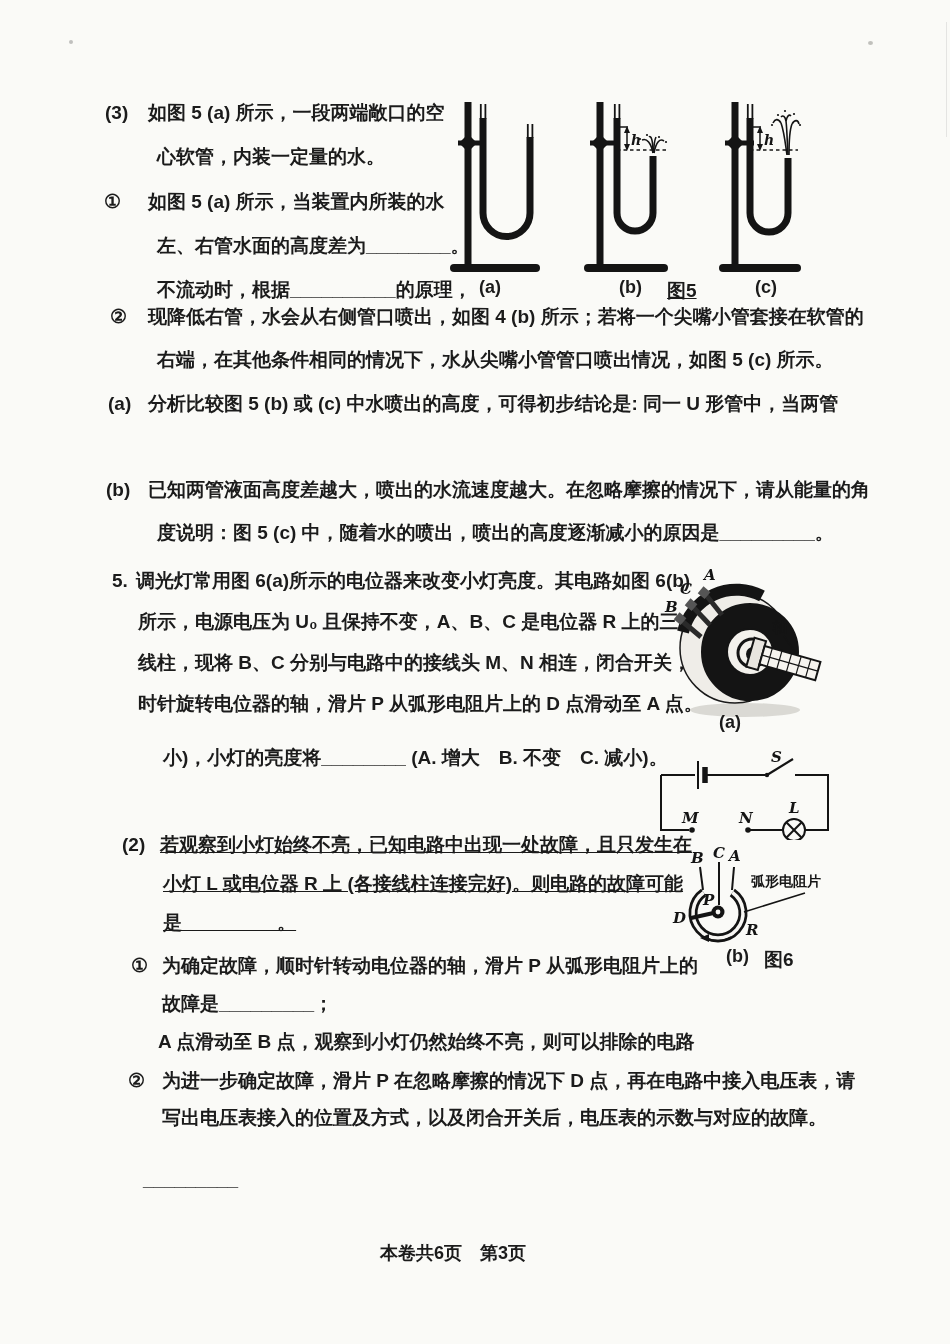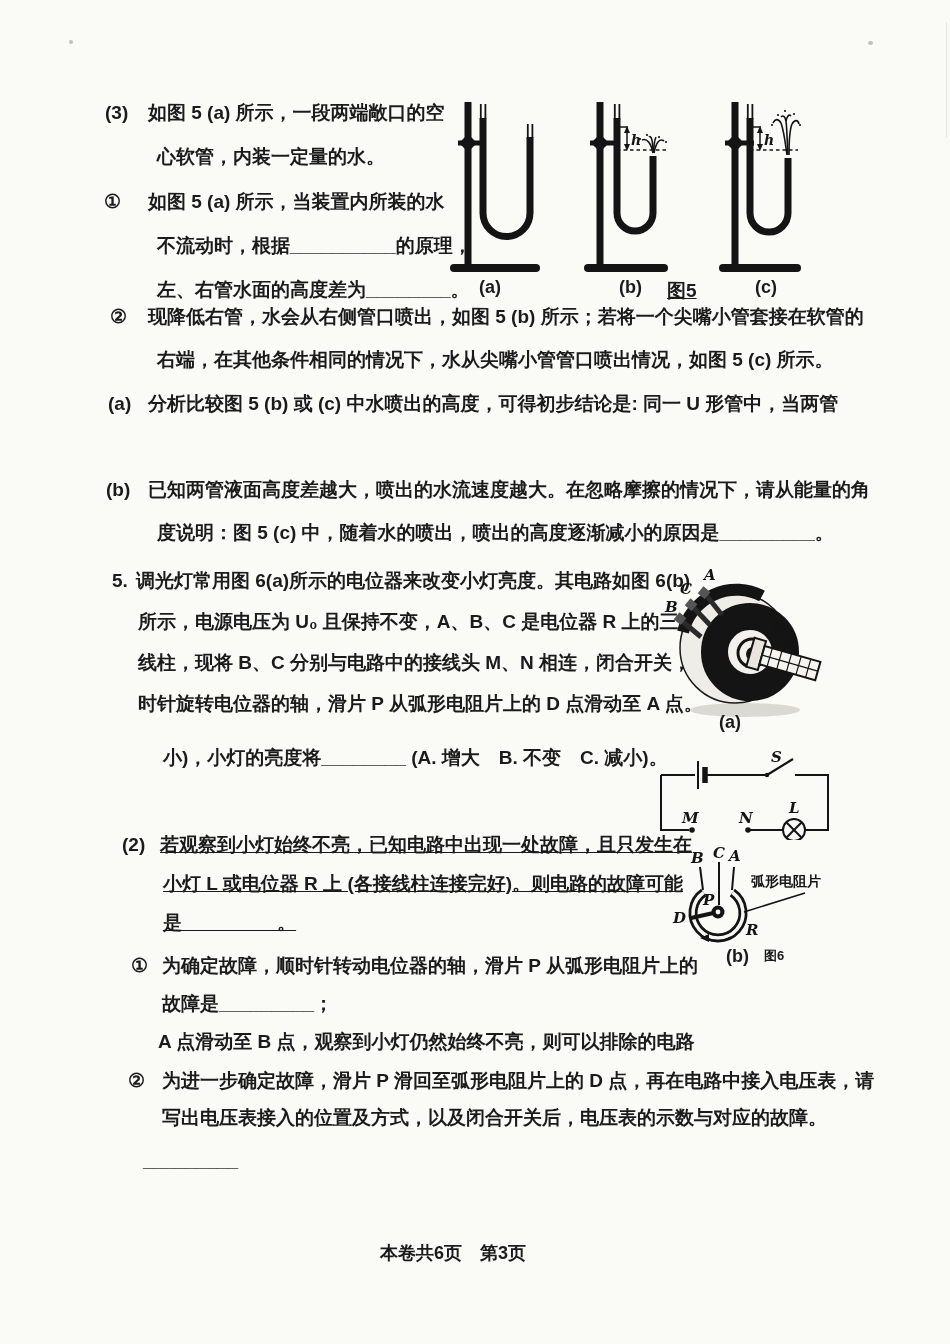--- a/index.html
+++ b/index.html
@@ -31,26 +31,26 @@
   <div class="speck" style="left:868px;top:41px;width:5px;height:4px;background:#8f8f8d;opacity:.55;"></div>
   <div class="edge-line" style="left:946px;top:22px;width:1px;height:115px;"></div>
 
   <div class="block" style="left:105px;top:91px;line-height:44px;">
     <div class="line"><span class="marker" style="width:43px">(3)</span><span>如图 5 (a) 所示，一段两端敞口的空</span></div>
     <div class="line" style="padding-left:52px">心软管，内装一定量的水。</div>
   </div>
 
   <div class="block" style="left:104px;top:180px;line-height:44px;">
     <div class="line"><span class="marker" style="width:44px">①</span><span>如图 5 (a) 所示，当装置内所装的水</span></div>
+    <div class="line" style="padding-left:53px">左、右管水面的高度差为________。</div>
     <div class="line" style="padding-left:53px">不流动时，根据__________的原理，</div>
-    <div class="line" style="padding-left:53px">左、右管水面的高度差为________。</div>
   </div>
 
   <div class="block" style="left:110px;top:295px;line-height:43px;">
-    <div class="line"><span class="marker" style="width:38px">②</span><span>现降低右管，水会从右侧管口喷出，如图 5 (b) 所示；若将一个尖嘴小管套接在软管的</span></div>
+    <div class="line"><span class="marker" style="width:38px">②</span><span>现降低右管，水会从右侧管口喷出，如图 4 (b) 所示；若将一个尖嘴小管套接在软管的</span></div>
     <div class="line" style="padding-left:47px">右端，在其他条件相同的情况下，水从尖嘴小管管口喷出情况，如图 5 (c) 所示。</div>
   </div>
 
   <div class="block" style="left:108px;top:382px;line-height:43px;">
     <div class="line"><span class="marker" style="width:40px">(a)</span><span>分析比较图 5 (b) 或 (c) 中水喷出的高度，可得初步结论是: 同一 U 形管中，当两管</span></div>
   </div>
 
   <div class="block" style="left:106px;top:468px;line-height:43px;">
     <div class="line"><span class="marker" style="width:42px">(b)</span><span>已知两管液面高度差越大，喷出的水流速度越大。在忽略摩擦的情况下，请从能量的角</span></div>
     <div class="line" style="padding-left:51px">度说明：图 5 (c) 中，随着水的喷出，喷出的高度逐渐减小的原因是_________。</div>
@@ -146,23 +146,23 @@
     <div class="line" style="padding-left:41px">是_________。</div>
   </div>
 
   <div class="block" style="left:131px;top:947px;line-height:38px;">
     <div class="line"><span class="marker" style="width:31px">①</span><span>为确定故障，顺时针转动电位器的轴，滑片 P 从弧形电阻片上的</span></div>
     <div class="line" style="padding-left:31px">故障是_________；</div>
     <div class="line" style="padding-left:27px">A 点滑动至 B 点，观察到小灯仍然始终不亮，则可以排除的电路</div>
   </div>
 
   <div class="block" style="left:128px;top:1062px;line-height:37px;">
-    <div class="line"><span class="marker" style="width:34px">②</span><span>为进一步确定故障，滑片 P 滑回至弧形电阻片上的 D 点，再在电路中接入电压表，请</span></div>
+    <div class="line"><span class="marker" style="width:34px">②</span><span>为进一步确定故障，滑片 P 在忽略摩擦的情况下 D 点，再在电路中接入电压表，请</span></div>
     <div class="line" style="padding-left:34px">写出电压表接入的位置及方式，以及闭合开关后，电压表的示数与对应的故障。</div>
-    <div class="line" style="padding-left:15px;margin-top:6px;">_________</div>
+    <div class="line" style="padding-left:15px;margin-top:25px;">_________</div>
   </div>
 
   <svg class="figsvg" style="left:650px;top:560px;" width="210" height="165" viewBox="0 0 210 165">
     <ellipse cx="95" cy="150" rx="55" ry="7" fill="#c9c7c2" opacity="0.65"></ellipse>
     <circle cx="85" cy="88" r="55" fill="#efede8" stroke="#1a1a1a" stroke-width="1.5"></circle>
     <path d="M33,72 A55,55 0 0 1 112,36" fill="none" stroke="#141414" stroke-width="12"></path>
     <circle cx="100" cy="92" r="36" fill="none" stroke="#141414" stroke-width="26"></circle>
     <circle cx="100" cy="92" r="23" fill="#f3f1ec" stroke="#141414" stroke-width="2"></circle>
     <circle cx="102" cy="93" r="14" fill="none" stroke="#141414" stroke-width="3"></circle>
     <circle cx="103" cy="94" r="7" fill="#141414"></circle>
@@ -225,17 +225,17 @@
     <line x1="150" y1="48" x2="89" y2="67" stroke="#141414" stroke-width="1.5"></line>
     <text x="36" y="18" class="svglbl">B</text>
     <text x="58" y="13" class="svglbl">C</text>
     <text x="74" y="16" class="svglbl">A</text>
     <text x="18" y="78" class="svglbl">D</text>
     <text x="48" y="60" class="svglbl">P</text>
     <text x="91" y="90" class="svglbl">R</text>
     <text x="96" y="41" class="svgcjk">弧形电阻片</text>
   </svg>
   <span class="cap" style="left:726px;top:946px;">(b)</span>
-  <span class="cap" style="left:764px;top:947px;font-size:13px;">图6</span>
+  <span class="cap" style="left:764px;top:947px;font-size:19px;">图6</span>
 
   <div class="footer">本卷共6页　第3页</div>
 
 </div>
 
 </body></html>

